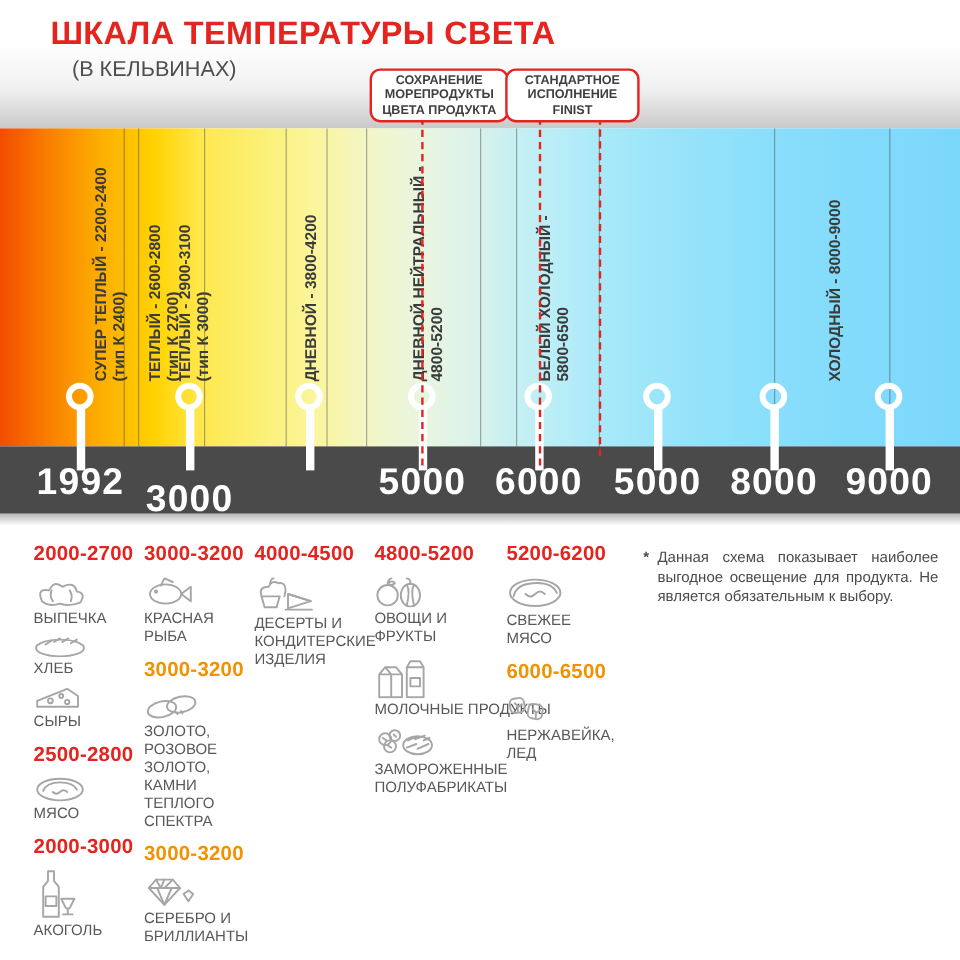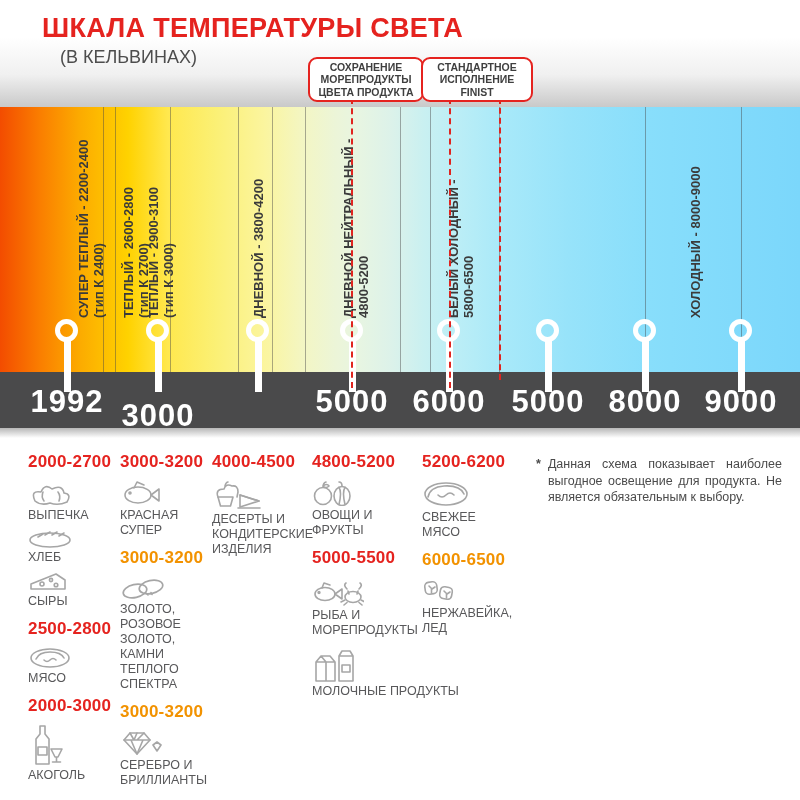--- a/index.html
+++ b/index.html
@@ -206,21 +206,21 @@
       <div class="item">
         <div class="icon">
           <svg class="ic" width="42" height="26" viewBox="0 0 42 26">
               <ellipse cx="18" cy="15" rx="13" ry="8"></ellipse>
               <path d="M31 15 l8 -6 v12 z"></path>
               <circle cx="10" cy="13" r="1"></circle>
               <path d="M14 8 l3 -6 l7 3"></path>
             </svg>
         </div>
         <div class="label">КРАСНАЯ
-СУПЕР</div>
+РЫБА</div>
       </div>
     </div>
     <div class="section">
       <div class="heading orange">3000-3200</div>
       <div class="item">
         <div class="icon">
           <svg class="ic" width="46" height="24" viewBox="0 0 46 24">
               <ellipse cx="15" cy="15" rx="12" ry="6.5" transform="rotate(-12 15 15)"></ellipse>
               <ellipse cx="31" cy="11" rx="12" ry="6.5" transform="rotate(-12 31 11)"></ellipse>
               <path d="M26 17 l2 2 M31 16.5 l1 2"></path>
@@ -278,46 +278,44 @@
               <path d="M11 7 q0 -4 3 -5 M11 6 q4 -3 6 0 q-3 3 -6 0"></path>
               <ellipse cx="30" cy="16" rx="8" ry="9.5"></ellipse>
               <path d="M27 7.5 q3 4 0 17 M33 7.5 q-3 4 0 17 M30 6 q0 -4 -3 -4"></path>
             </svg>
         </div>
         <div class="label">ОВОЩИ И
 ФРУКТЫ</div>
       </div>
     </div>
     <div class="section">
-      <div class="heading red">5000-5500</div>
-      <div class="item">
-        <div class="icon">
-          <svg class="ic" width="52" height="30" viewBox="0 0 52 30">
-              <ellipse cx="13" cy="18" rx="10" ry="6.5"></ellipse>
-              <path d="M23 18 l7 -5 v10 z M10 12 l2 -5 l6 2"></path>
-              <circle cx="7" cy="16.5" r=".9"></circle>
-              <ellipse cx="41" cy="21" rx="8" ry="5.5"></ellipse>
-              <path d="M35 13 q-4 -4 -1 -6 M47 13 q4 -4 1 -6 M36 15 l1 3 M46 15 l-1 3 M33 24 l-4 2 M49 24 l4 2 M35 26.5 l-3 2.5 M47 26.5 l3 2.5"></path>
-            </svg>
-        </div>
-        <div class="label">РЫБА И
-МОРЕПРОДУКТЫ</div>
-      </div>
-    </div>
-    <div class="section">
       <div class="item">
         <div class="icon">
           <svg class="ic" width="44" height="34" viewBox="0 0 44 34">
               <path d="M4 14 l5 -6 h9 l5 6 v19 h-19 z M4 14 h19 M9 8 l5 6 v19"></path>
               <path d="M27 8 l3 -5 h8 l3 5 v25 h-14 z M27 8 h14"></path>
               <rect x="30" y="17" width="8" height="7"></rect>
             </svg>
         </div>
         <div class="label">МОЛОЧНЫЕ ПРОДУКТЫ</div>
       </div>
+      <div class="item">
+        <div class="icon">
+          <svg class="ic" width="50" height="26" viewBox="0 0 50 26">
+              <circle cx="9" cy="10" r="5"></circle>
+              <circle cx="17" cy="7" r="4.5"></circle>
+              <circle cx="13" cy="16" r="5"></circle>
+              <path d="M7 9 l3 2 M16 6 l2 2 M11 15 l3 2"></path>
+              <ellipse cx="36" cy="15" rx="12" ry="7.5"></ellipse>
+              <path d="M28 11 l7 -3 M34 10 l8 -3 M41 11 l5 -2 M27 17 l8 -3 M36 18 l9 -4"></path>
+            </svg>
+        </div>
+        <div class="label">ЗАМОРОЖЕННЫЕ
+ПОЛУФАБРИКАТЫ</div>
+      </div>
     </div>
   </div>
 
   <div class="col" style="left:422px;width:105px;">
     <div class="section">
       <div class="heading red">5200-6200</div>
       <div class="item">
         <div class="icon">
           <svg class="ic" width="48" height="28" viewBox="0 0 48 28">
               <ellipse cx="24" cy="14" rx="21" ry="11"></ellipse>

